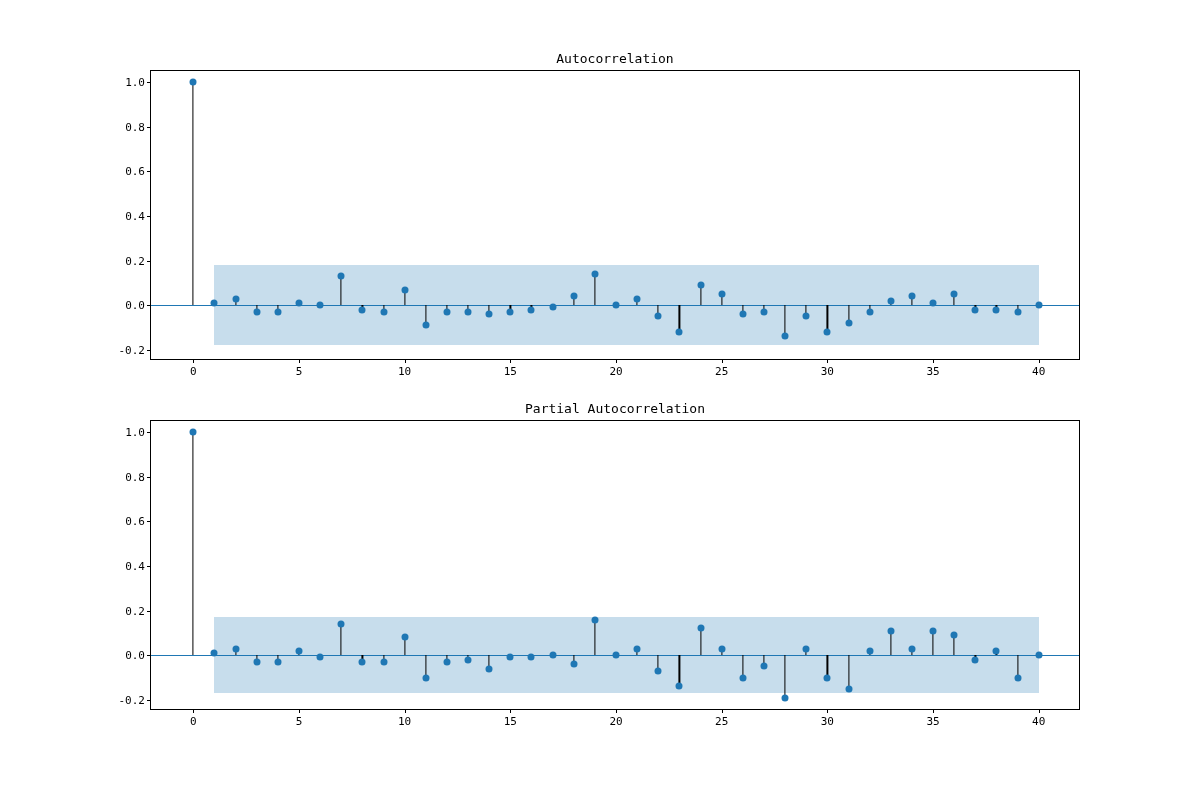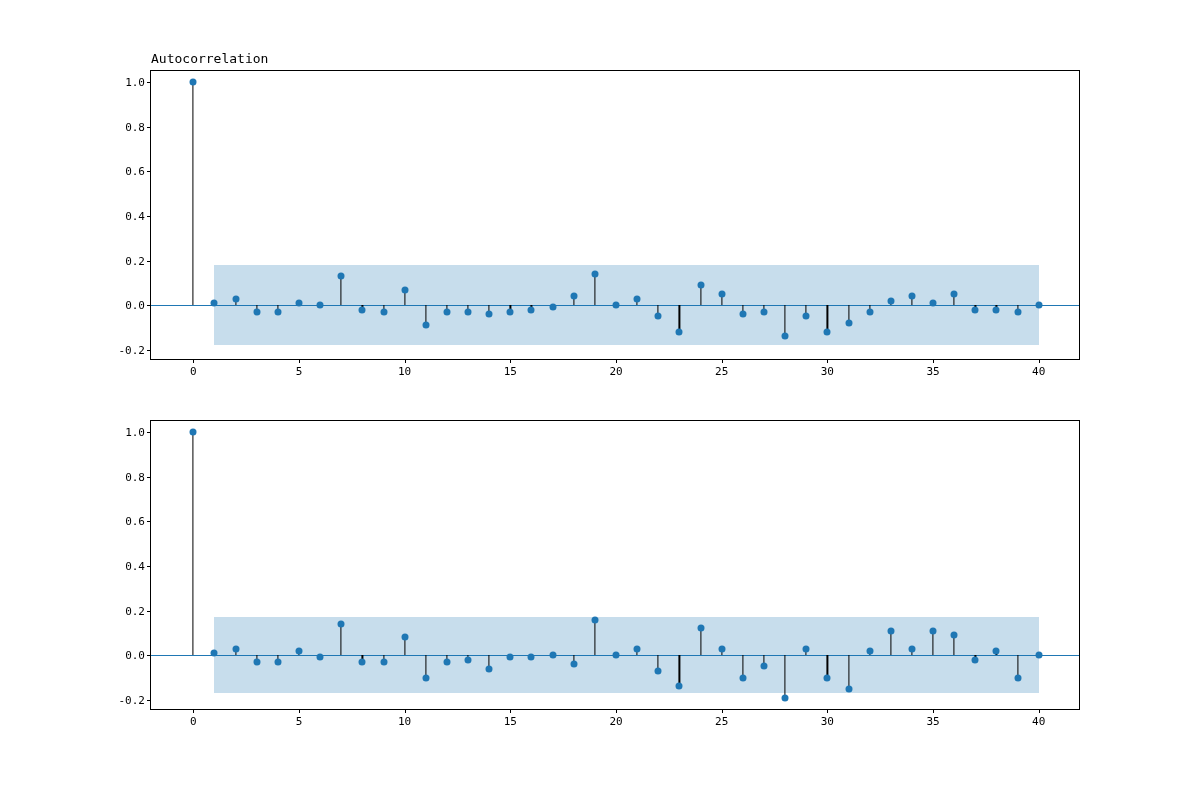--- a/index.html
+++ b/index.html
@@ -19,20 +19,21 @@
   }
   .subplot {
     position: absolute;
     border: 1px solid #000;
     box-sizing: border-box;
     background: #fff;
   }
   .title {
     position: absolute;
     width: 100%;
+    text-align: center;
     font-size: 13px;
   }
   .ytick, .xtick {
     position: absolute;
     font-size: 11px;
   }
   .ytick {
     right: 100%;
     transform: translateY(-50%);
     padding-right: 6px;
@@ -200,20 +201,21 @@
       <div class="stem" style="left: 824.318px; top: 234.231px; height: 4.46154px;"></div>
       <div class="marker" style="left: 824.318px; top: 238.692px;"></div>
       <div class="stem" style="left: 845.455px; top: 234.231px; height: 4.46154px;"></div>
       <div class="marker" style="left: 845.455px; top: 238.692px;"></div>
       <div class="stem" style="left: 866.591px; top: 234.231px; height: 6.69231px;"></div>
       <div class="marker" style="left: 866.591px; top: 240.923px;"></div>
       <div class="stem" style="left: 887.727px; top: 234.231px; height: 0px;"></div>
       <div class="marker" style="left: 887.727px; top: 234.231px;"></div>
     </div>
     <div class="subplot" style="left: 150px; top: 420px; width: 930px; height: 290px;">
+      <div class="title" style="top: -20px;">Partial Autocorrelation</div>
       <div class="tickmark-y" style="top: 278.846px;"></div>
       <div class="ytick" style="top: 278.846px;">-0.2</div>
       <div class="tickmark-y" style="top: 234.231px;"></div>
       <div class="ytick" style="top: 234.231px;">0.0</div>
       <div class="tickmark-y" style="top: 189.615px;"></div>
       <div class="ytick" style="top: 189.615px;">0.2</div>
       <div class="tickmark-y" style="top: 145px;"></div>
       <div class="ytick" style="top: 145px;">0.4</div>
       <div class="tickmark-y" style="top: 100.385px;"></div>
       <div class="ytick" style="top: 100.385px;">0.6</div>

